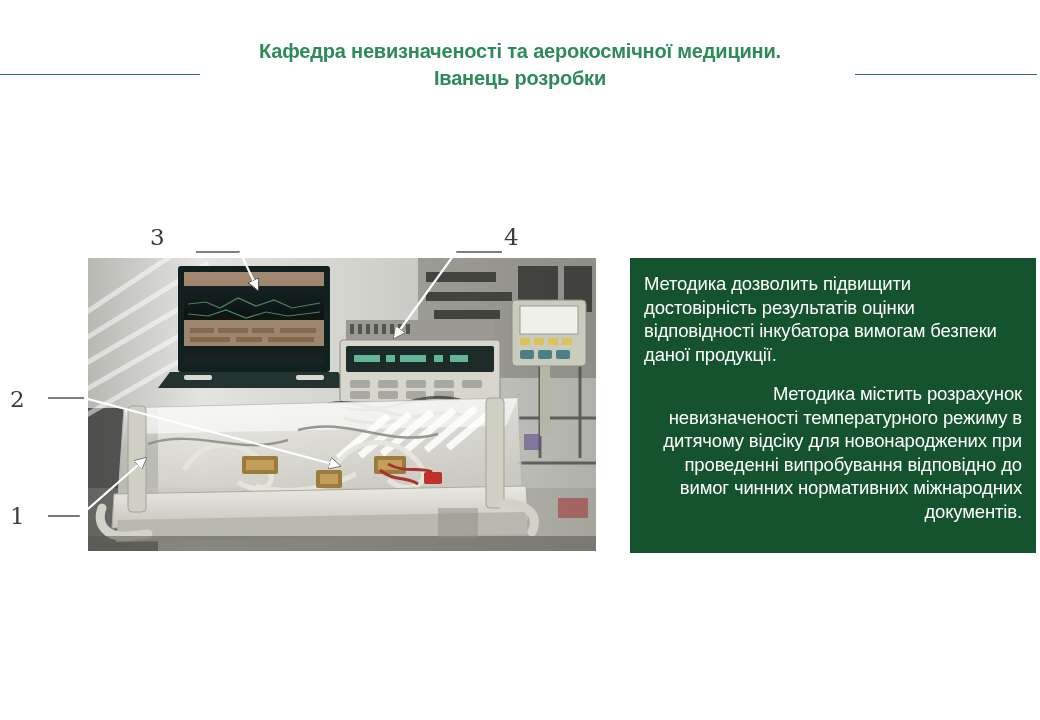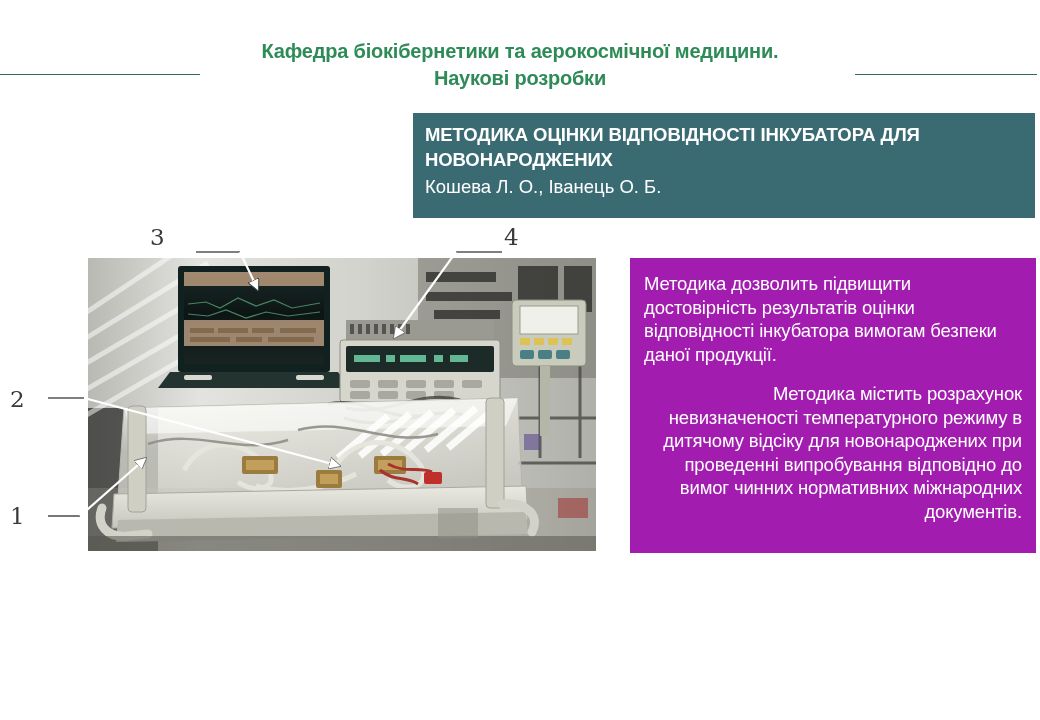--- a/index.html
+++ b/index.html
@@ -84,49 +84,45 @@
   .leaders{
     position:absolute;left:0;top:0;width:1040px;height:720px;
     pointer-events:none;
   }
 
   
   .text-panel{
     position:absolute;
     left:630px;top:258px;
     width:406px;height:295px;
-    background:#a21caf;
+    background:#14532d;
     box-sizing:border-box;
     padding:14px 14px 0 14px;
   }
   .text-panel p{
     margin:0 0 16px 0;
     color:#ffffff;
     font-size:18.5px;
     line-height:23.5px;
     letter-spacing:-0.15px;
   }
   .text-panel p:last-child{margin-bottom:0;text-align:right;}
 </style>
 </head>
 <body>
 
 <div class="slide">
 
   <div class="title-wrap">
-    <span class="title-line">Кафедра біокібернетики та аерокосмічної медицини.</span>
-    <span class="title-line">Наукові розробки</span>
+    <span class="title-line">Кафедра невизначеності та аерокосмічної медицини.</span>
+    <span class="title-line">Іванець розробки</span>
   </div>
   <div class="rule rule-left"></div>
   <div class="rule rule-right"></div>
 
-  <div class="header-box">
-    <div class="header-title">МЕТОДИКА ОЦІНКИ ВІДПОВІДНОСТІ ІНКУБАТОРА ДЛЯ НОВОНАРОДЖЕНИХ</div>
-    <div class="header-authors">Кошева Л. О., Іванець О. Б.</div>
-  </div>
 
   <div class="photo">
     <svg viewBox="0 0 508 293" preserveAspectRatio="none">
       <defs>
         <linearGradient id="wallG" x1="0" y1="0" x2="1" y2="0">
           <stop offset="0%" stop-color="#b9b9b4"></stop>
           <stop offset="22%" stop-color="#e3e3df"></stop>
           <stop offset="55%" stop-color="#d2d2cc"></stop>
           <stop offset="100%" stop-color="#b0b0aa"></stop>
         </linearGradient>

